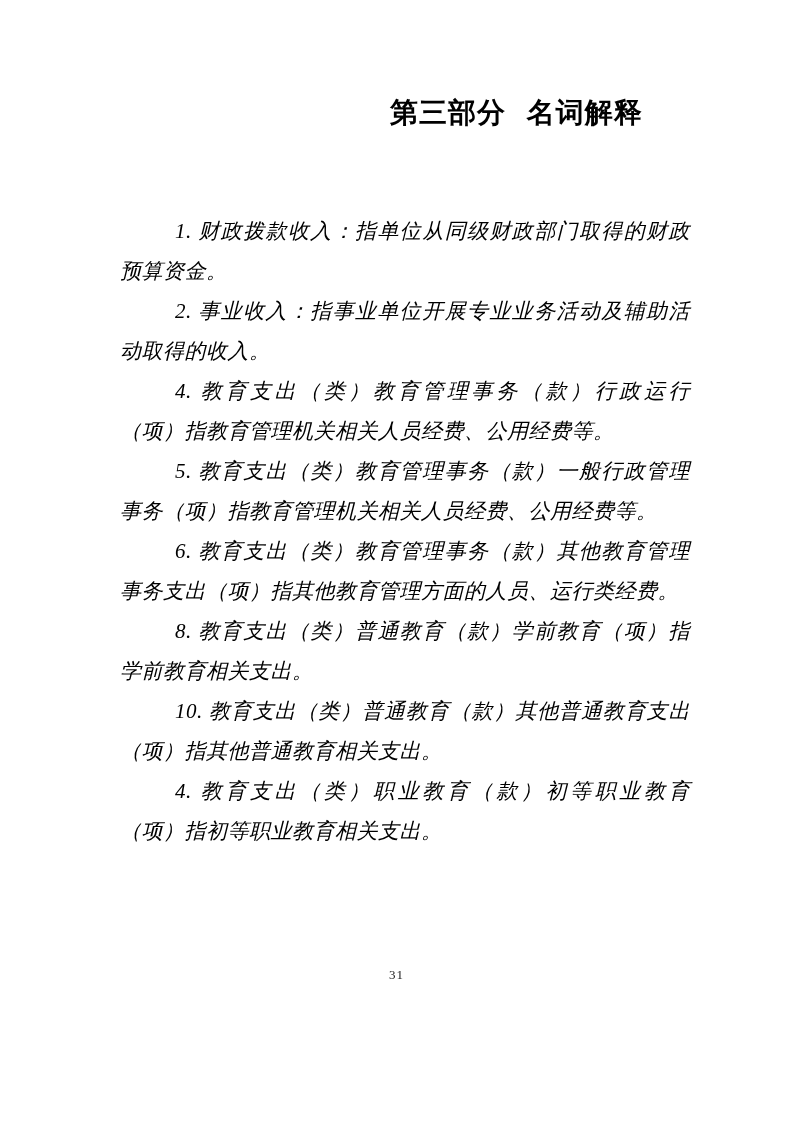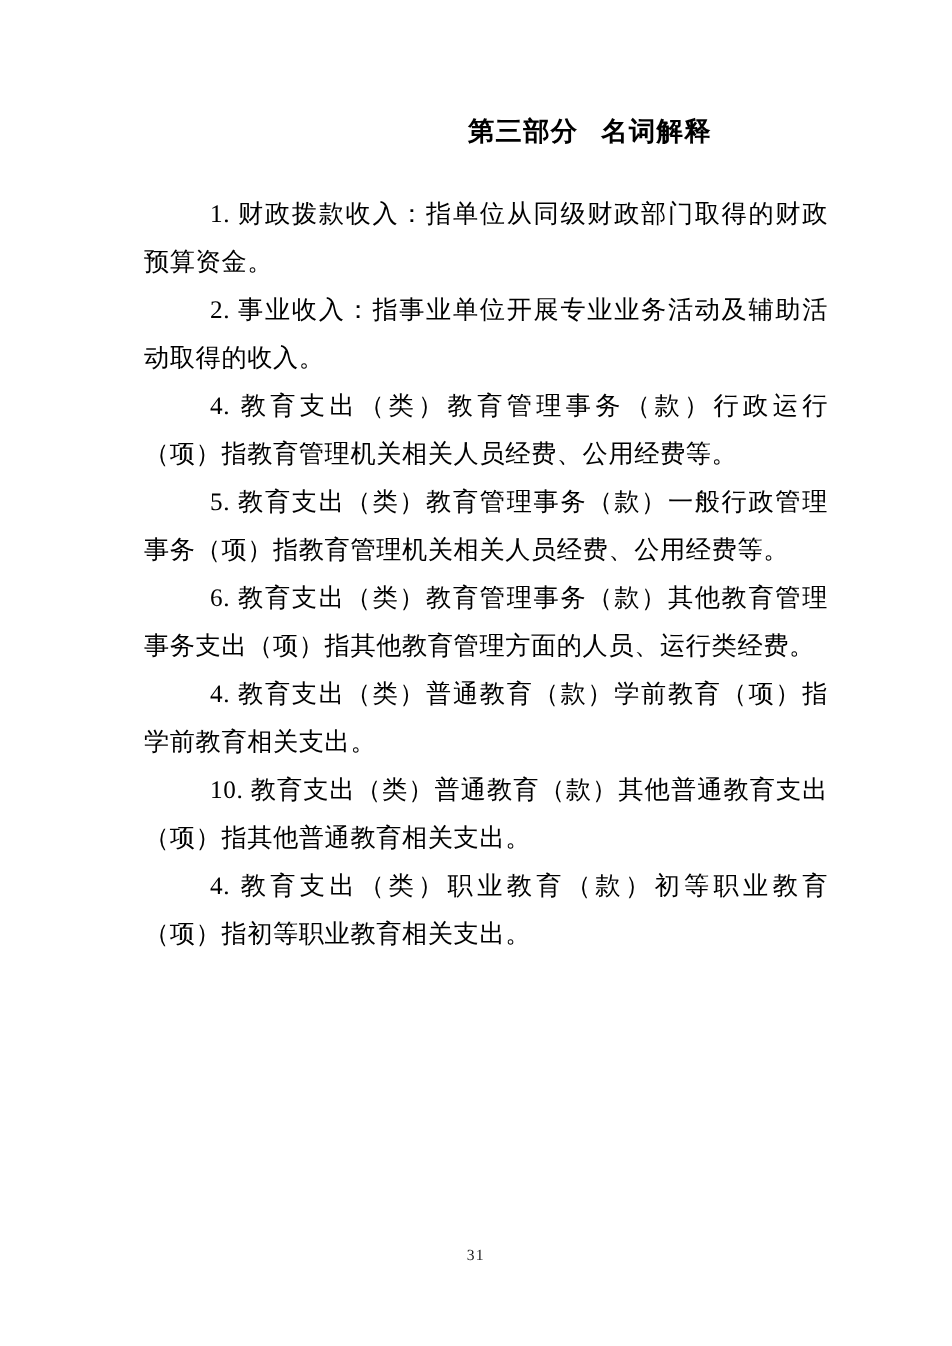--- a/index.html
+++ b/index.html
@@ -15,43 +15,44 @@
     background: #ffffff;
     color: #000000;
     font-family: "Liberation Serif", "DejaVu Serif", serif;
     overflow: hidden;
   }
   .doc-title {
     margin: 0 0 0 390px;
     padding-top: 97px;
     width: max-content;
     font-family: "Liberation Sans", "DejaVu Sans", sans-serif;
-    font-size: 22px;
+    font-size: 28px;
     font-weight: bold;
     line-height: 1.15;
     letter-spacing: 1px;
     word-spacing: 12px;
     color: #000000;
   }
   .doc-body {
-    margin-top: 36px;
+    margin-top: 82px;
     padding: 0 103px 0 120px;
+    font-style: italic;
   }
   .para {
     margin: 0;
     font-size: 21px;
     line-height: 40px;
     letter-spacing: 0.5px;
     text-align: justify;
     text-indent: 55px;
     color: #000000;
   }
   .page-footer {
     position: absolute;
-    top: 1038px;
+    top: 967px;
     left: 0;
     width: 100%;
     text-align: center;
     font-family: "Liberation Serif", "DejaVu Serif", serif;
     font-size: 13px;
     letter-spacing: 1px;
     color: #1a1a1a;
   }
 </style>
 </head>
@@ -60,20 +61,20 @@
 <div class="page">
 
   <h1 class="doc-title">第三部分 名词解释</h1>
 
   <div class="doc-body">
     <p class="para">1. 财政拨款收入：指单位从同级财政部门取得的财政预算资金。</p>
     <p class="para">2. 事业收入：指事业单位开展专业业务活动及辅助活动取得的收入。</p>
     <p class="para">4. 教育支出（类）教育管理事务（款）行政运行（项）指教育管理机关相关人员经费、公用经费等。</p>
     <p class="para">5. 教育支出（类）教育管理事务（款）一般行政管理事务（项）指教育管理机关相关人员经费、公用经费等。</p>
     <p class="para">6. 教育支出（类）教育管理事务（款）其他教育管理事务支出（项）指其他教育管理方面的人员、运行类经费。</p>
-    <p class="para">4. 教育支出（类）普通教育（款）学前教育（项）指学前教育相关支出。</p>
+    <p class="para">8. 教育支出（类）普通教育（款）学前教育（项）指学前教育相关支出。</p>
     <p class="para">10. 教育支出（类）普通教育（款）其他普通教育支出（项）指其他普通教育相关支出。</p>
     <p class="para">4. 教育支出（类）职业教育（款）初等职业教育（项）指初等职业教育相关支出。</p>
   </div>
 
   <div class="page-footer">31</div>
 
 </div>
 
 </body></html>

